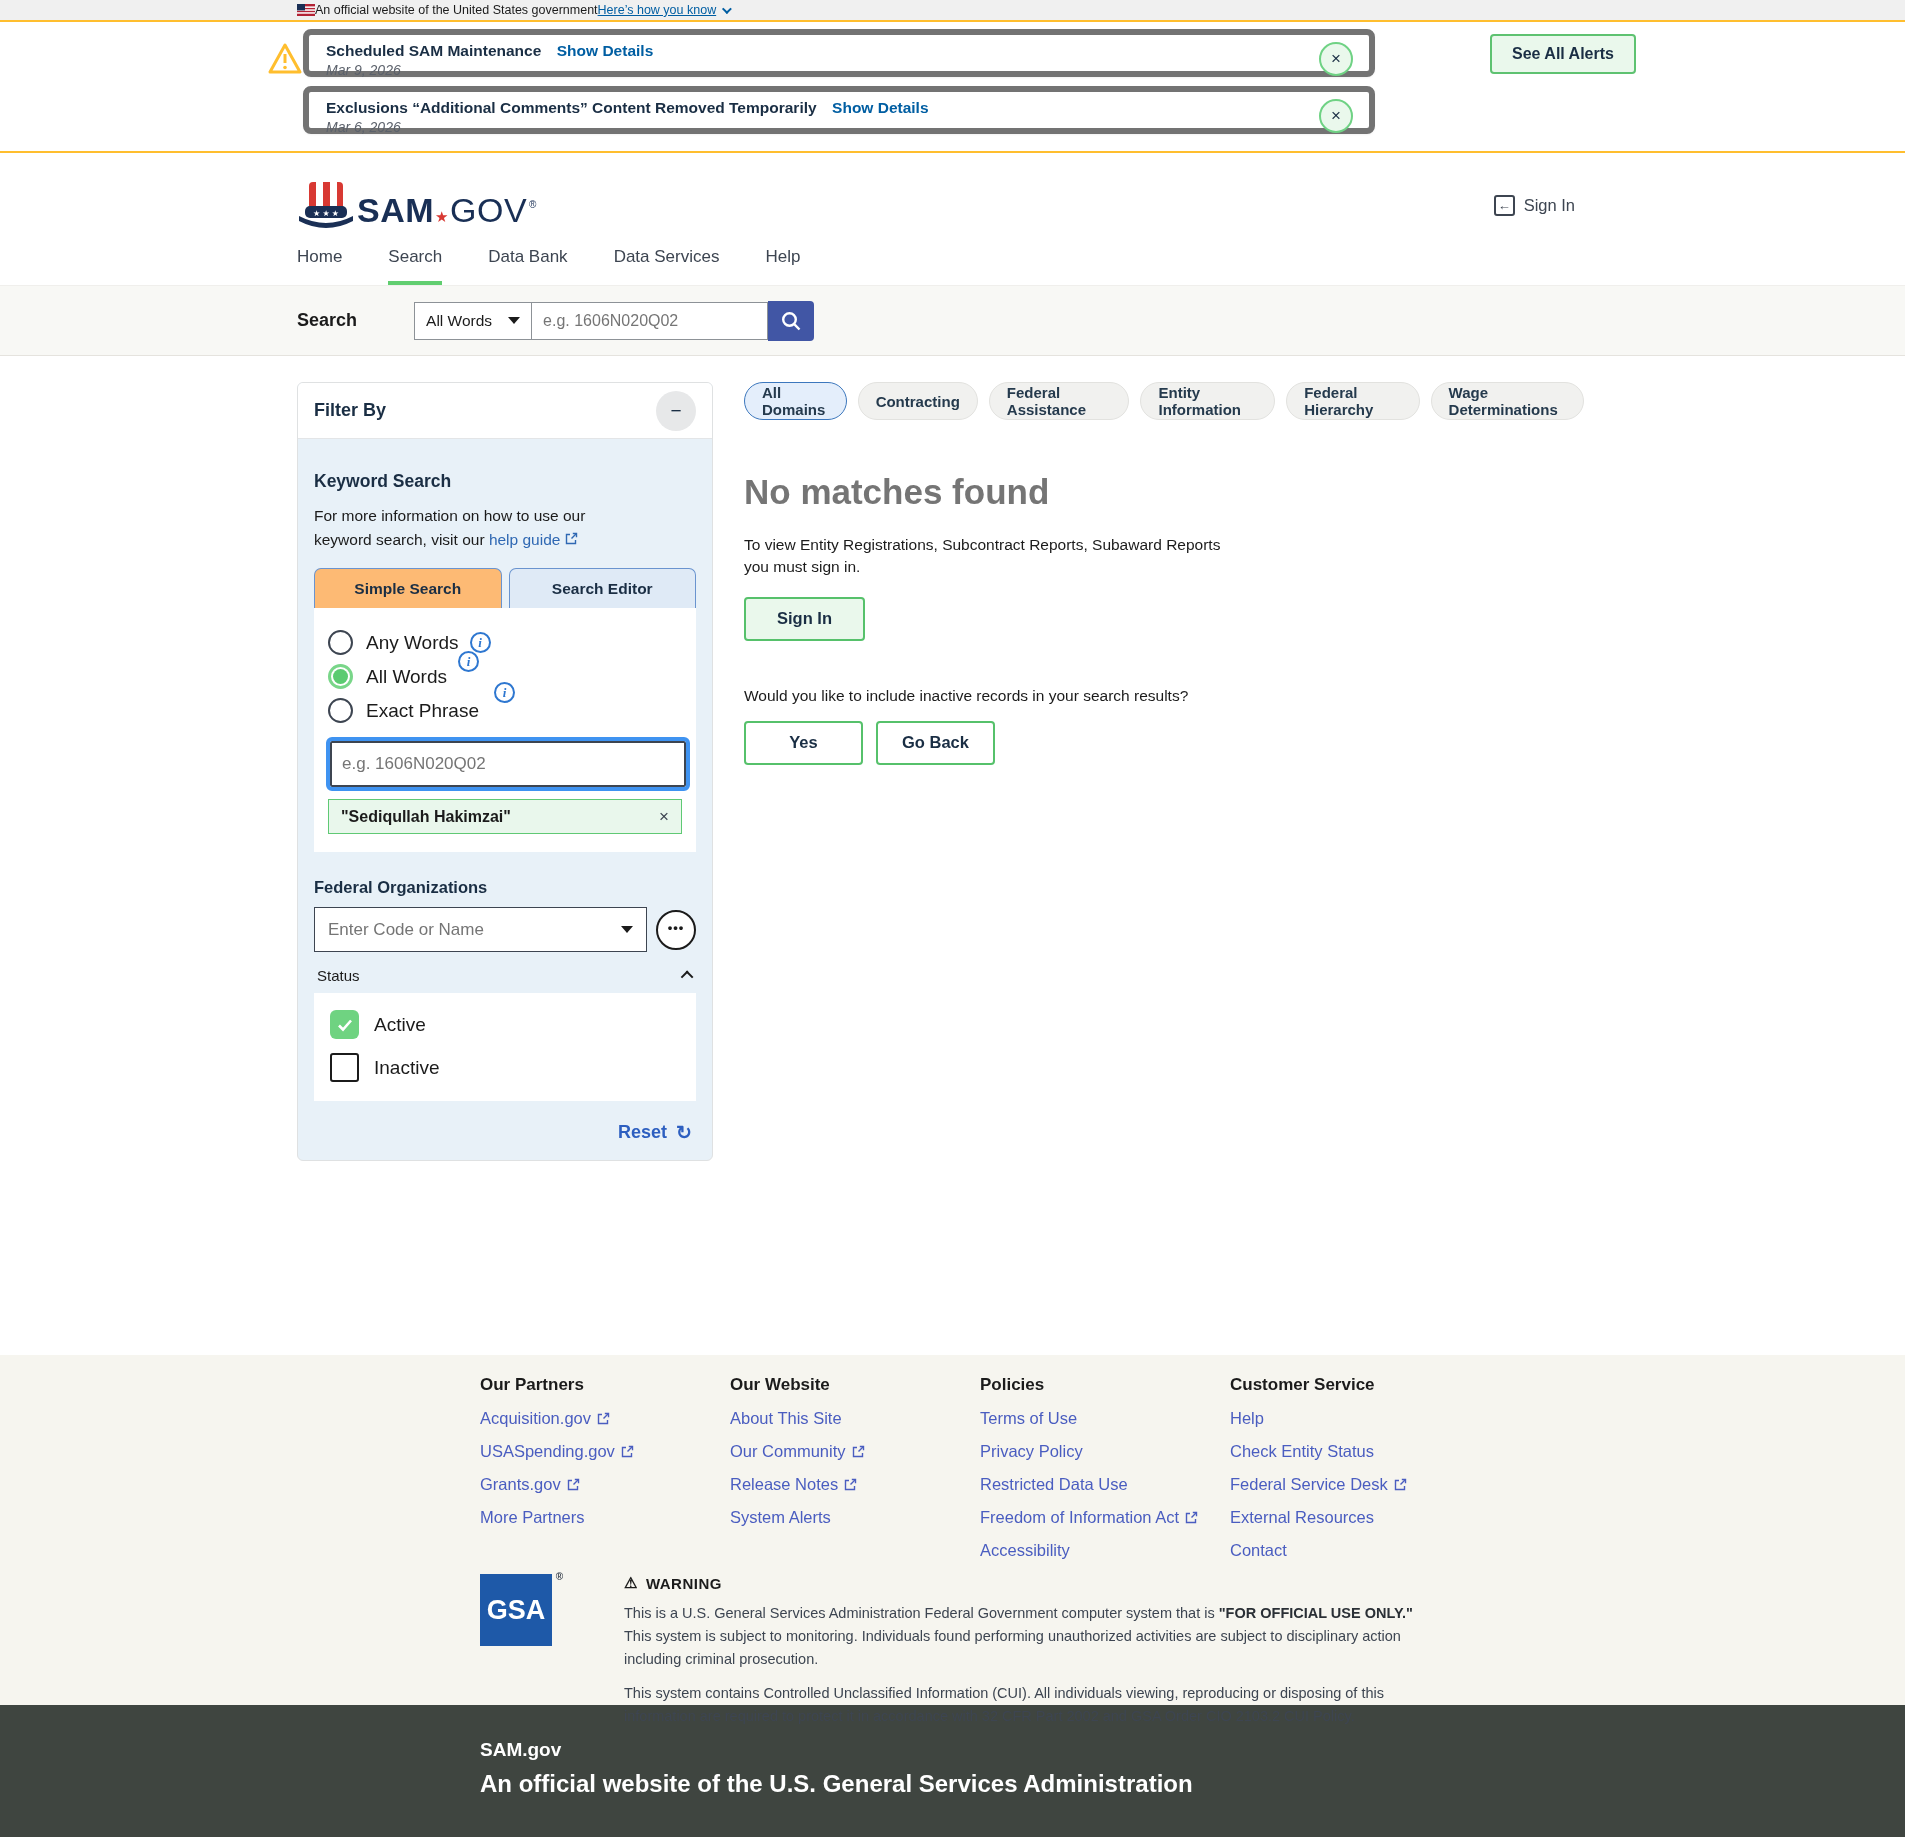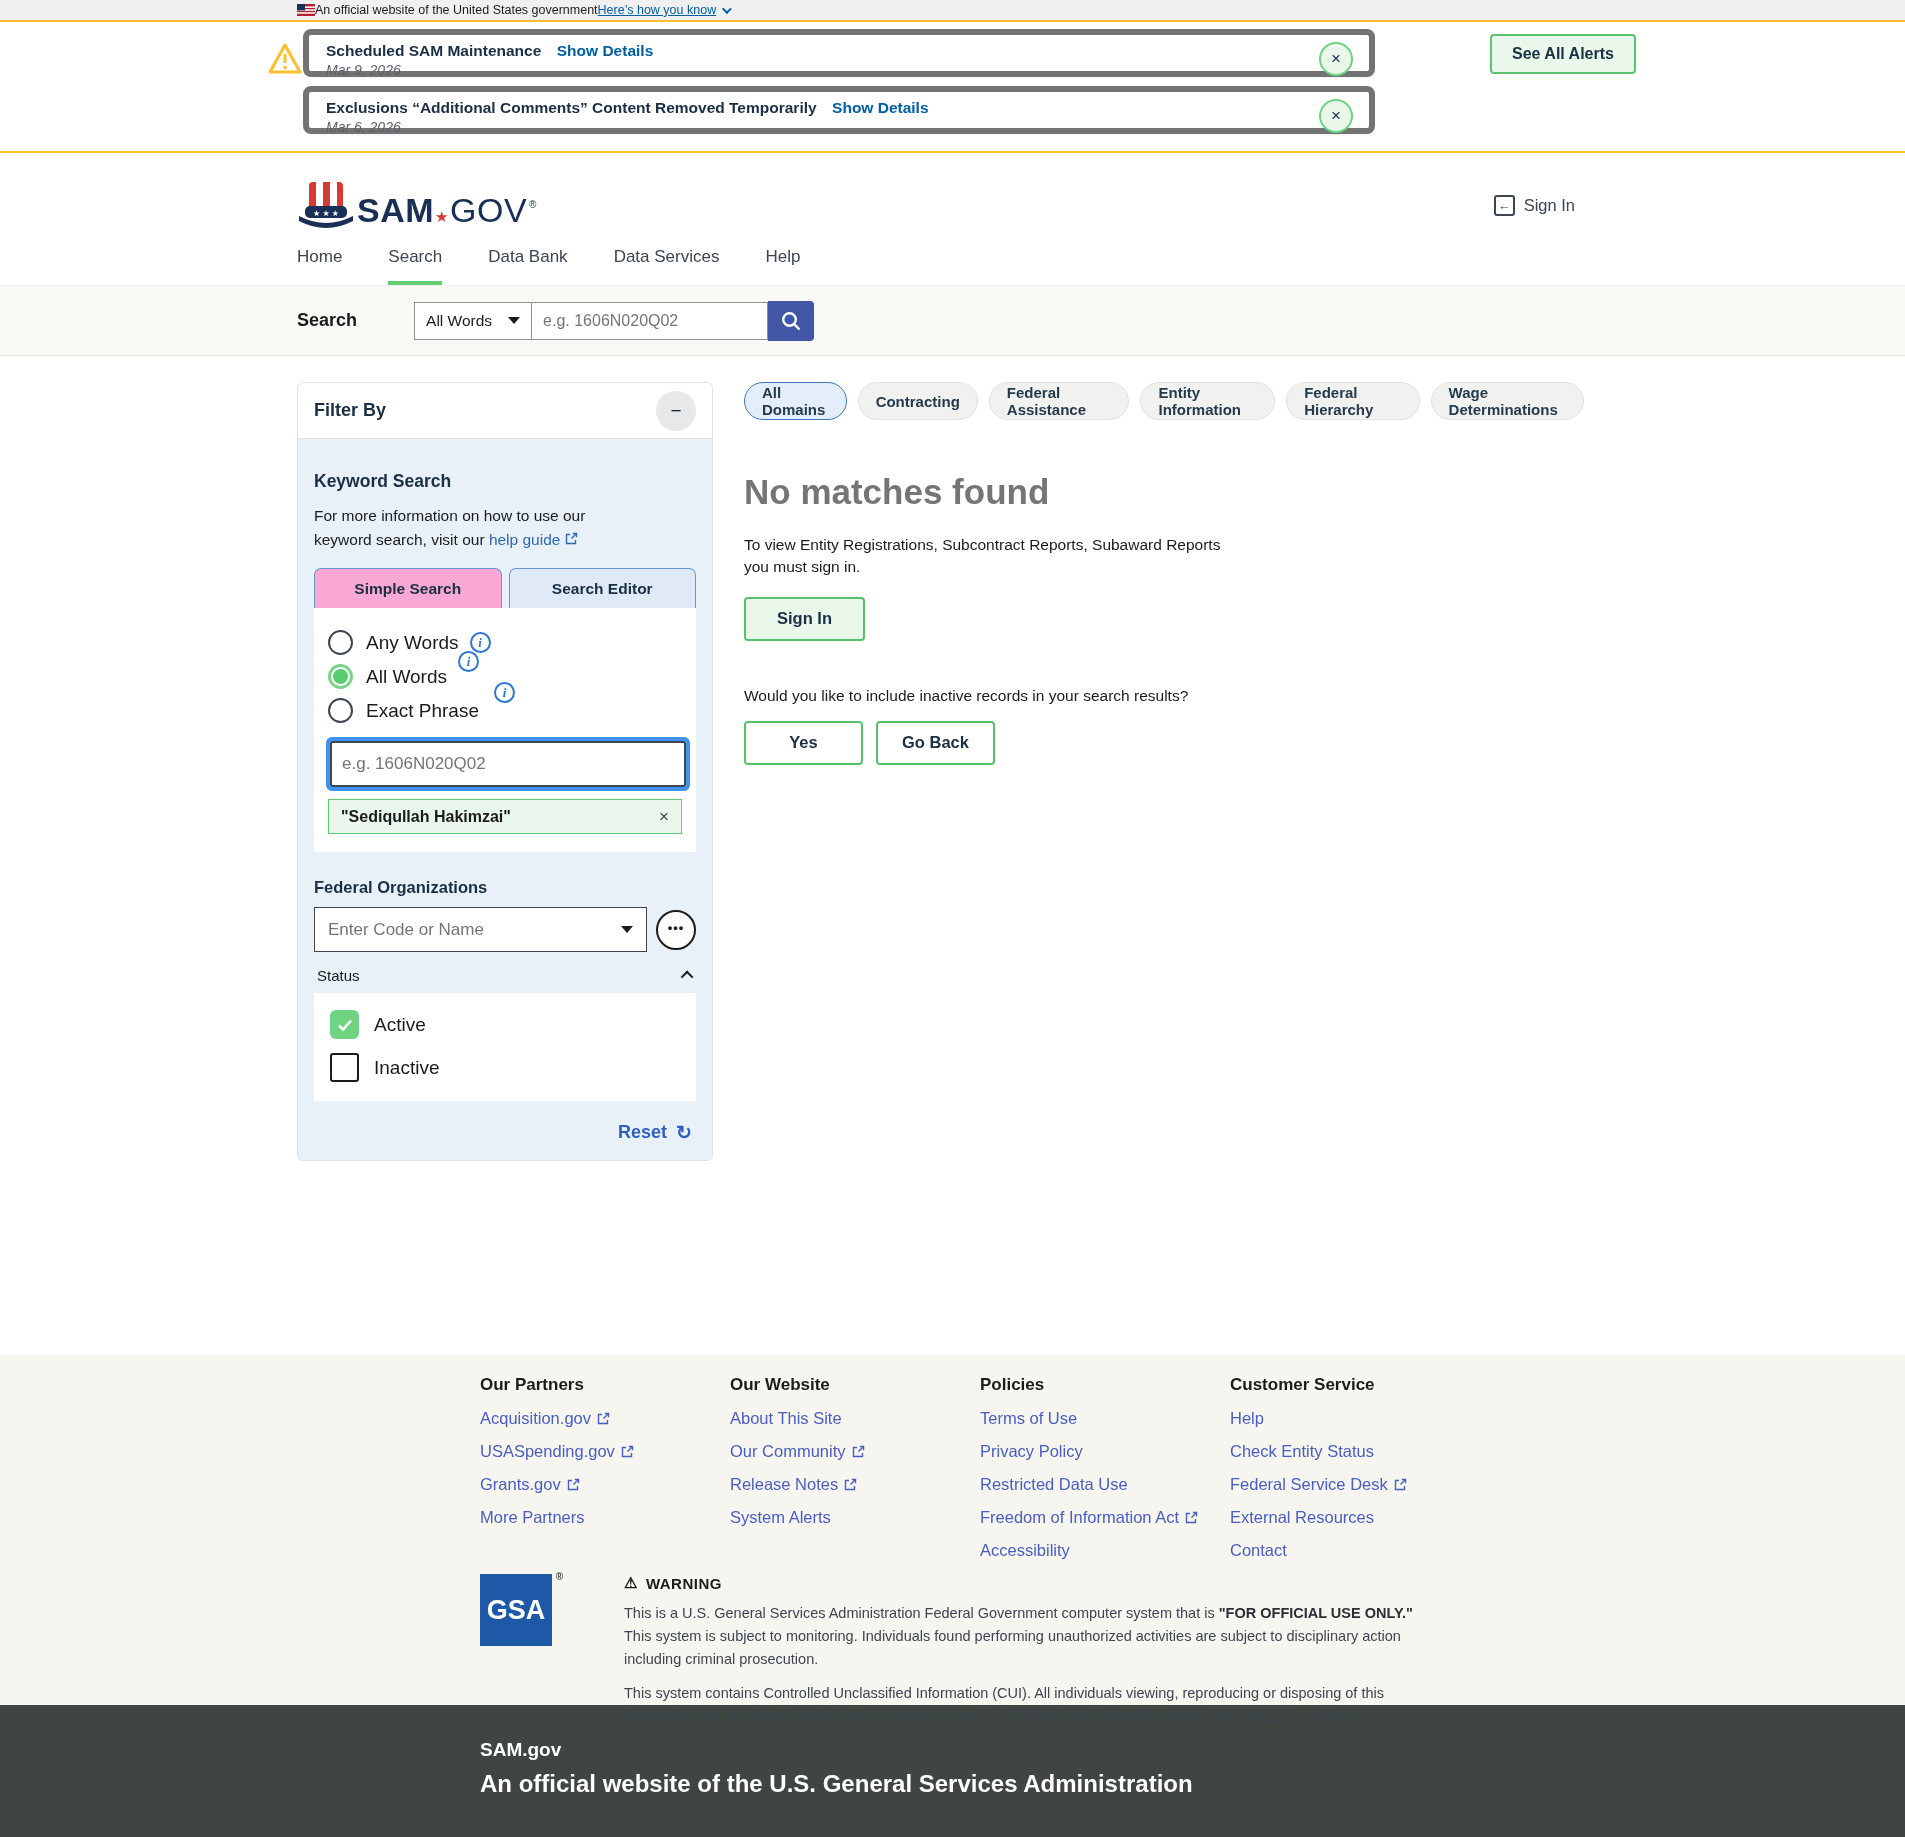--- a/index.html
+++ b/index.html
@@ -75,21 +75,21 @@
   .collapse-btn { width:40px; height:40px; border-radius:50%; background:#e7e8e9; border:none;
     font-size:19px; color:#1a2e44; cursor:pointer; }
   .filter-body { padding:32px 16px 16px; }
   .kw-h { font-weight:bold; font-size:17.5px; color:#1a2e44; }
   .kw-p { margin-top:12px; font-size:15.5px; line-height:1.55; color:#1b1b1b; width:330px; }
   .kw-p a { color:#2f68b3; }
   .tabs { display:flex; gap:7px; margin-top:16px; }
   .tab { flex:1; height:40px; border:1px solid #6a94cf; border-bottom:none; border-radius:7px 7px 0 0;
     display:flex; align-items:center; justify-content:center; font-weight:bold; font-size:15.5px;
     color:#1a2e44; cursor:pointer; }
-  .tab.on { background:#f9a8d4; }
+  .tab.on { background:#fdba74; }
   .tab.off { background:#dfeaf6; }
   .white-panel { background:#fff; padding:22px 14px 18px; }
   .radio-row { display:flex; align-items:center; margin-bottom:9px; }
   .radio { width:25px; height:25px; border:2px solid #3d4551; border-radius:50%; background:#fff; flex:none; cursor:pointer;}
   .radio.sel { border:3px solid #79d689; position:relative; }
   .radio.sel::after { content:""; position:absolute; inset:2px; border-radius:50%; background:#5bcb71; }
   .radio-row label { font-size:19px; margin-left:13px; cursor:pointer; }
   .info-i { width:21px; height:21px; border:2px solid #2e77d0; border-radius:50%; color:#2e77d0;
     font-family:"Liberation Serif", serif; font-style:italic; font-weight:bold; font-size:13px;
     display:inline-flex; align-items:center; justify-content:center; margin-left:11px; flex:none; cursor:pointer;}

